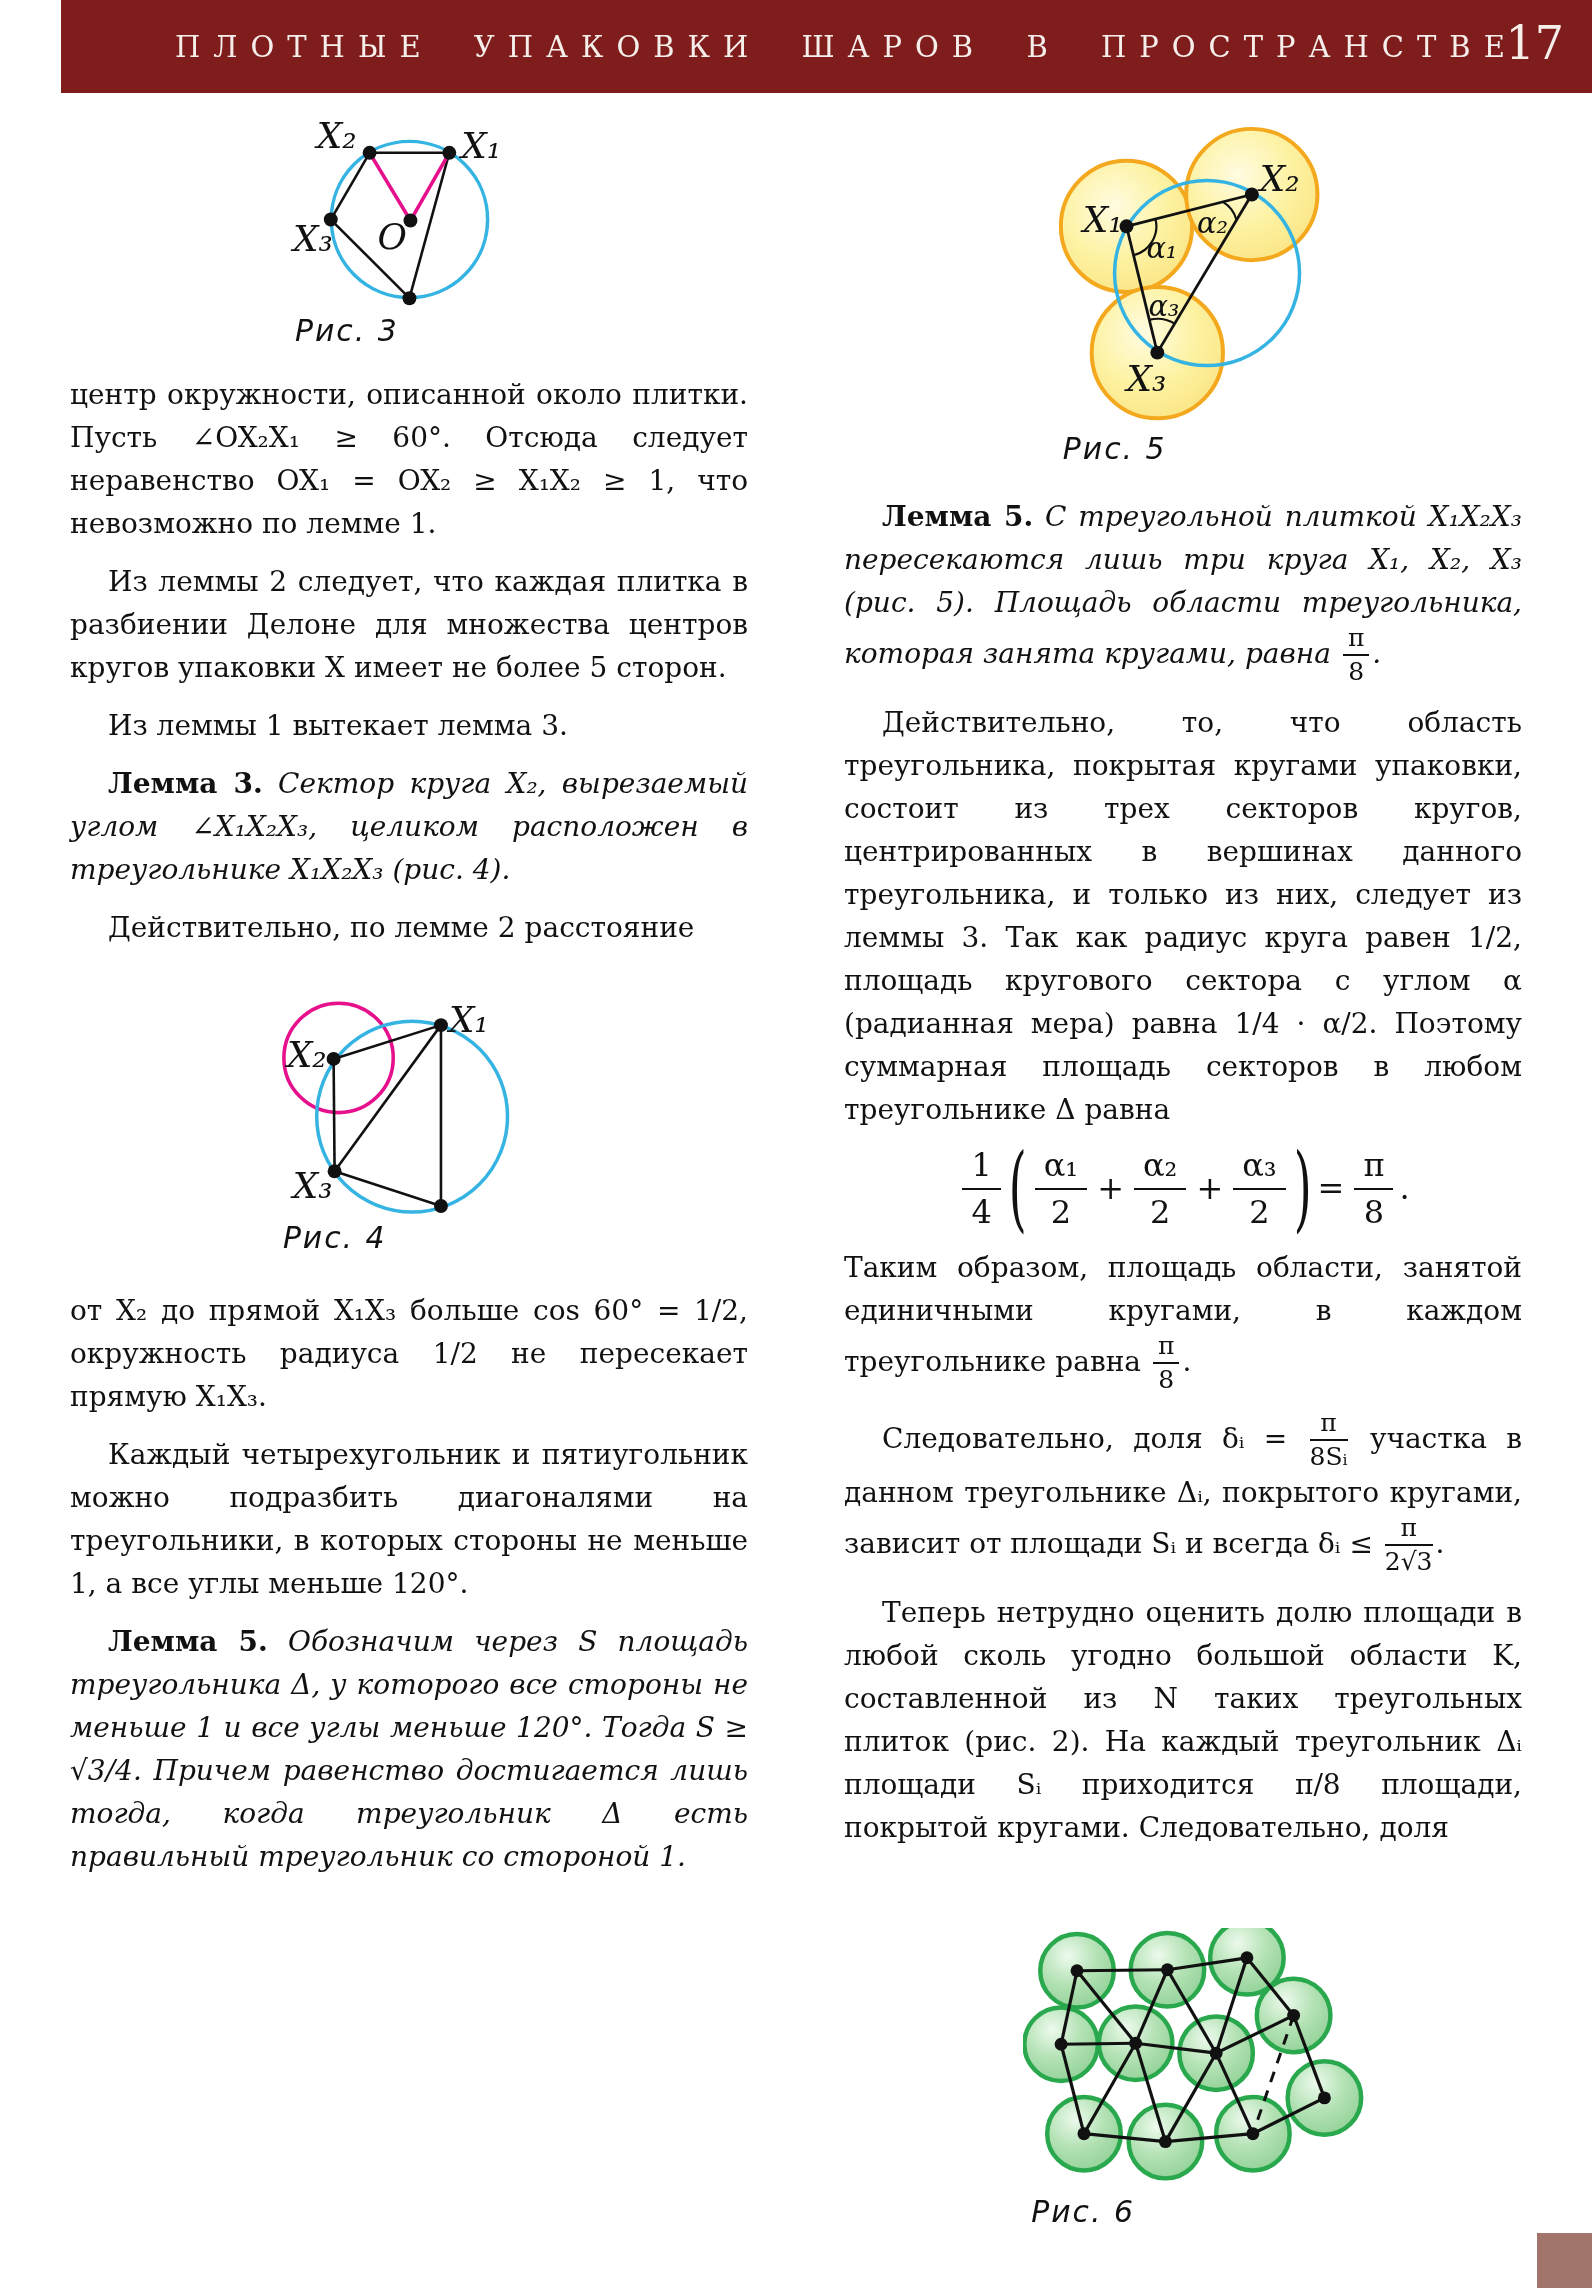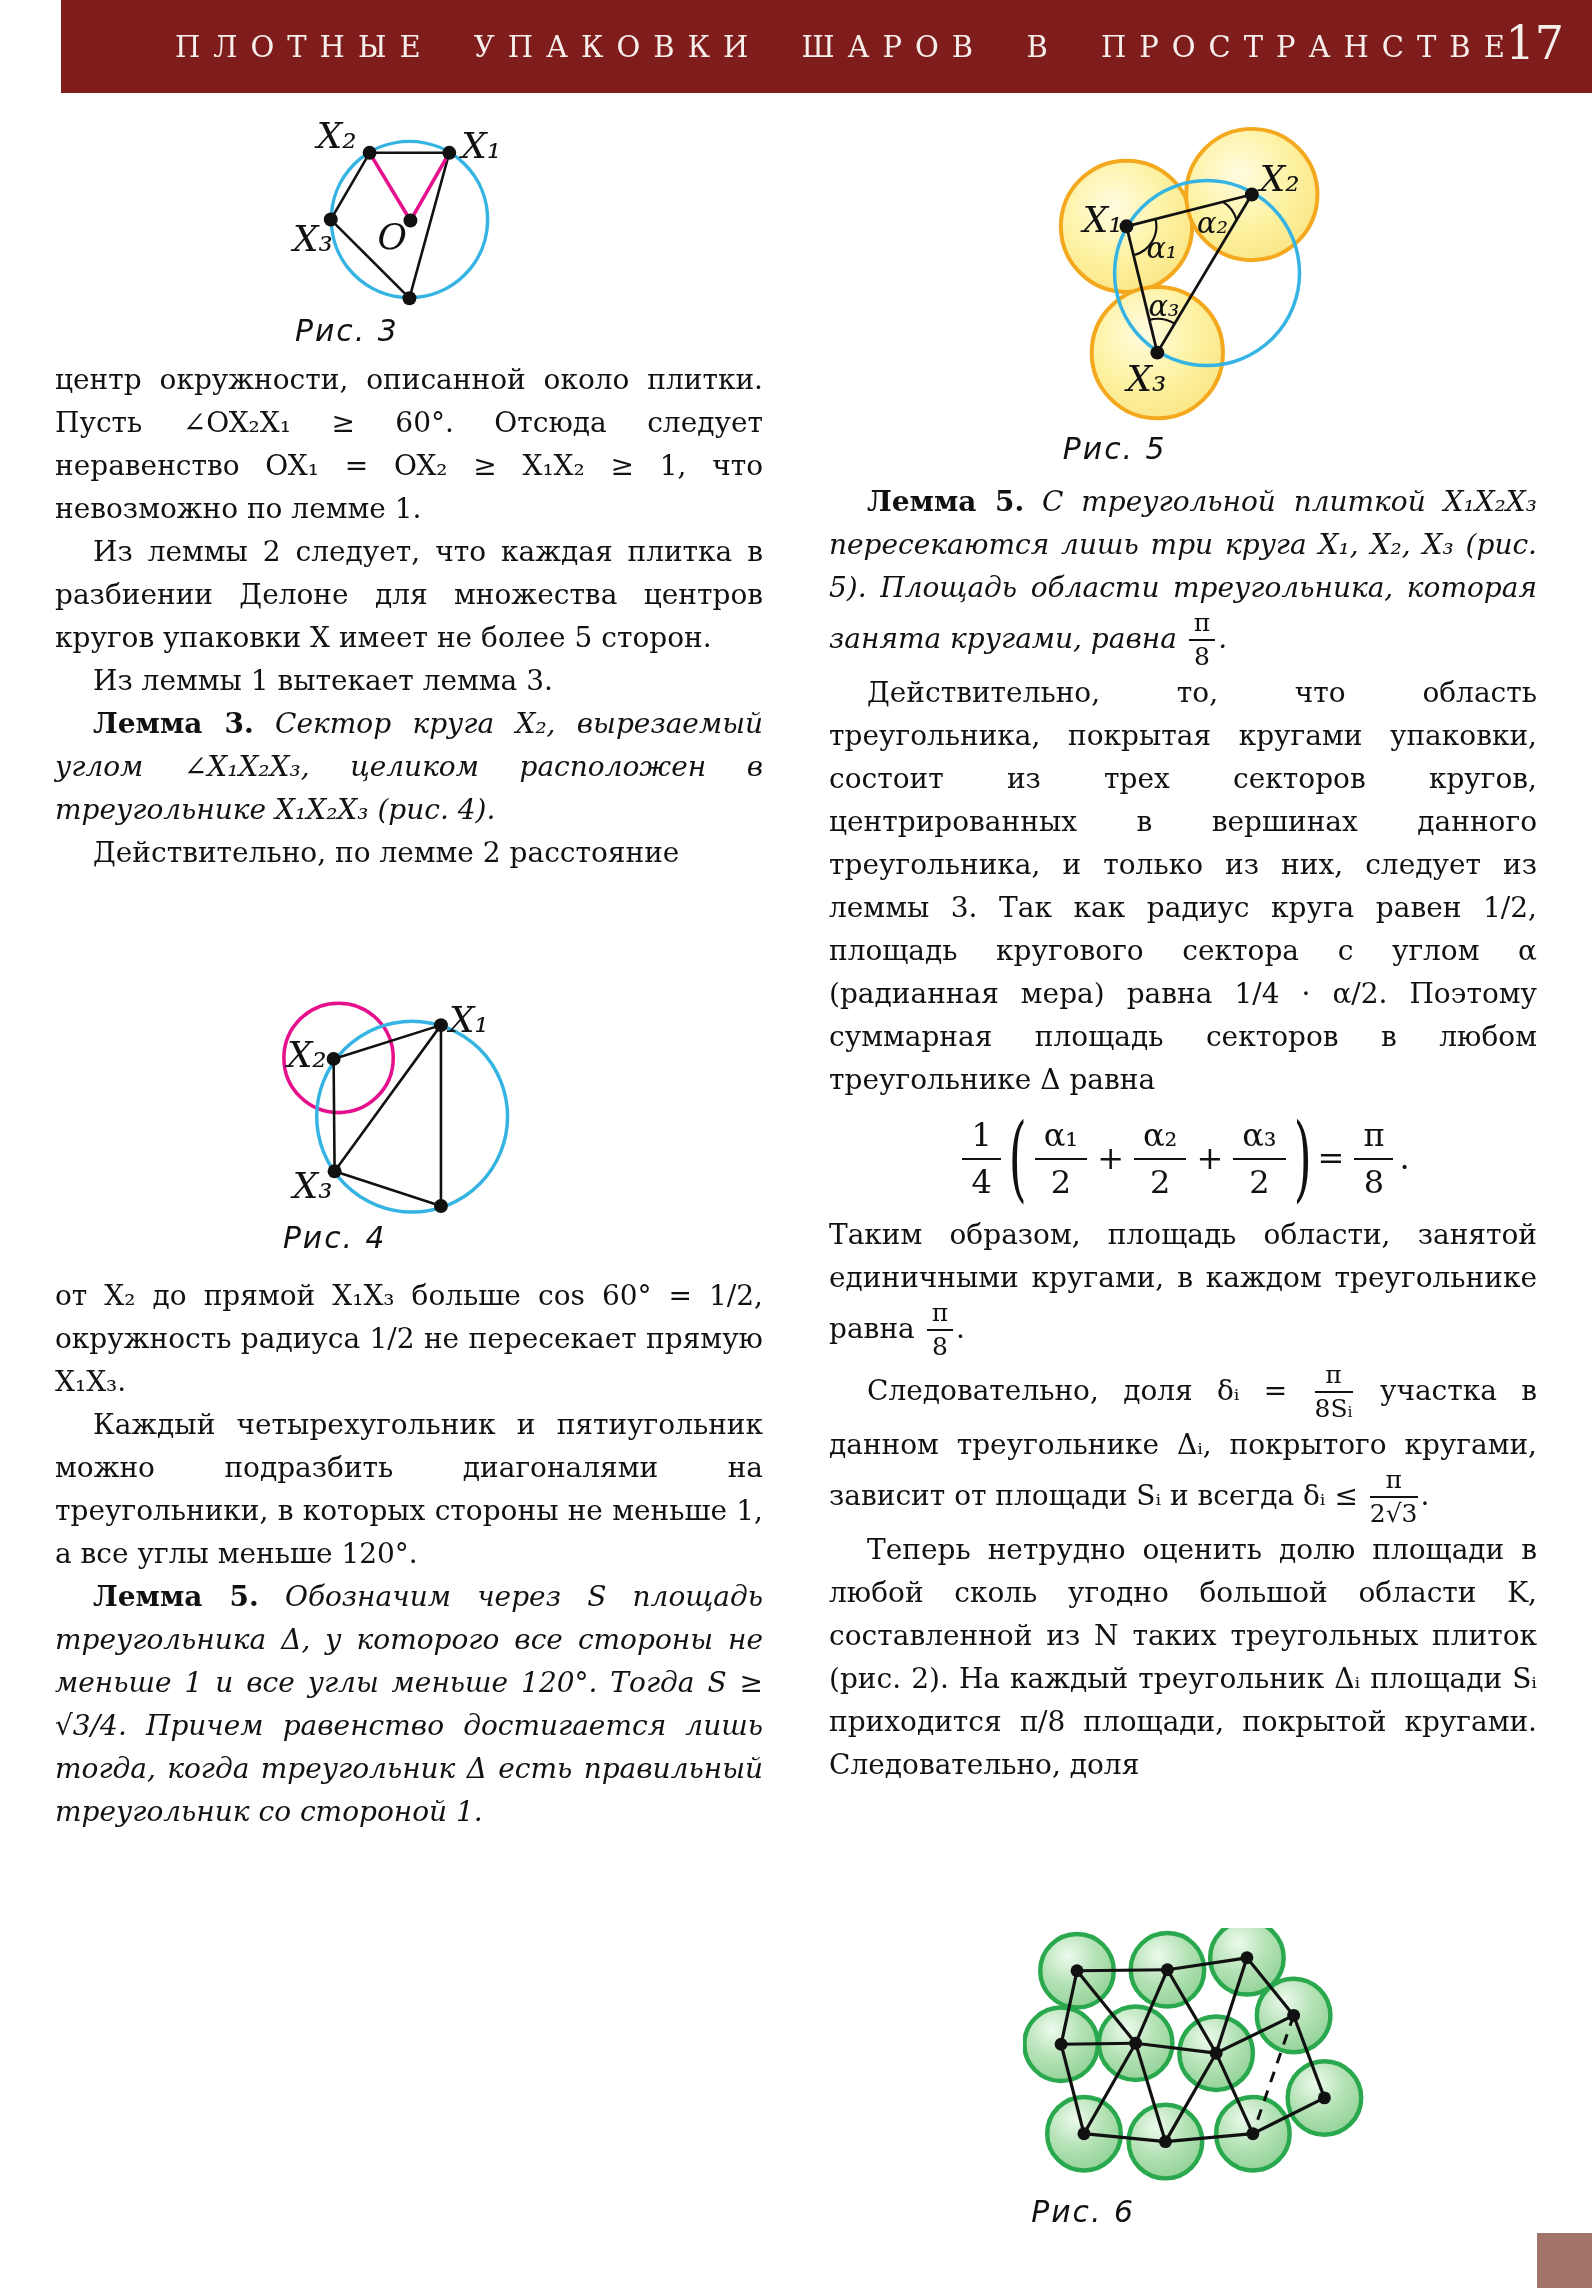--- a/index.html
+++ b/index.html
@@ -5,21 +5,21 @@
   html,body{margin:0;padding:0;background:#ffffff;}
   .page{position:relative;width:1592px;height:2289px;background:#ffffff;overflow:hidden;
         font-family:"DejaVu Serif","DejaVu Sans",serif;color:#111;}
   .topbar{position:absolute;left:61px;top:0;width:1537px;height:93px;background:#7f1d1d;}
   .running-title{position:absolute;left:114px;top:30px;font-size:29px;letter-spacing:13px;
         word-spacing:18px;color:#f6eeea;white-space:nowrap;font-weight:normal;}
   .page-number{position:absolute;right:34px;top:16px;font-size:46px;color:#f6eeea;}
   .corner-square{position:absolute;left:1537px;top:2233px;width:55px;height:56px;background:#a2746a;}
 
   .col{position:absolute;width:708px;font-size:28px;line-height:43px;text-align:justify;}
-  .col p{margin:0;text-indent:38px;}
+  .col p{margin:15px;text-indent:38px;}
   .col p.noindent{text-indent:0;}
   .col b{font-weight:bold;}
   .col i{font-style:italic;}
 
   #leftcol1{left:55px;top:358px;}
   #leftcol2{left:55px;top:1274px;}
   #rightcol{left:829px;top:480px;}
 
   .fig{position:absolute;}
   svg text{font-family:"DejaVu Serif","DejaVu Sans",serif;font-style:italic;fill:#111;}

